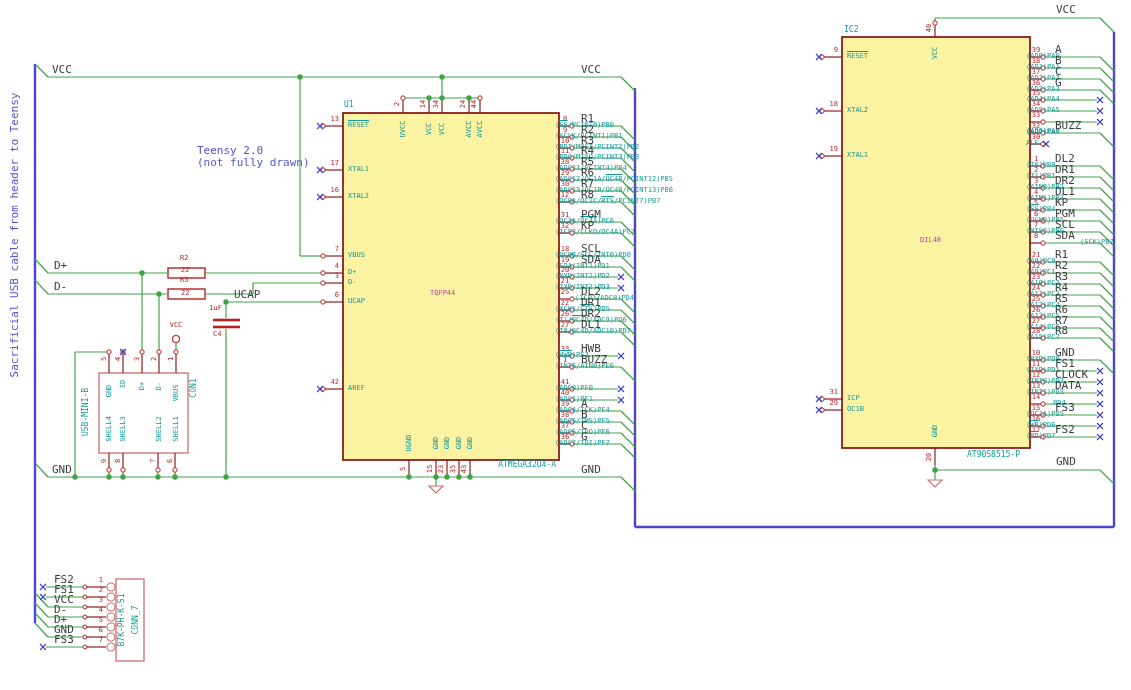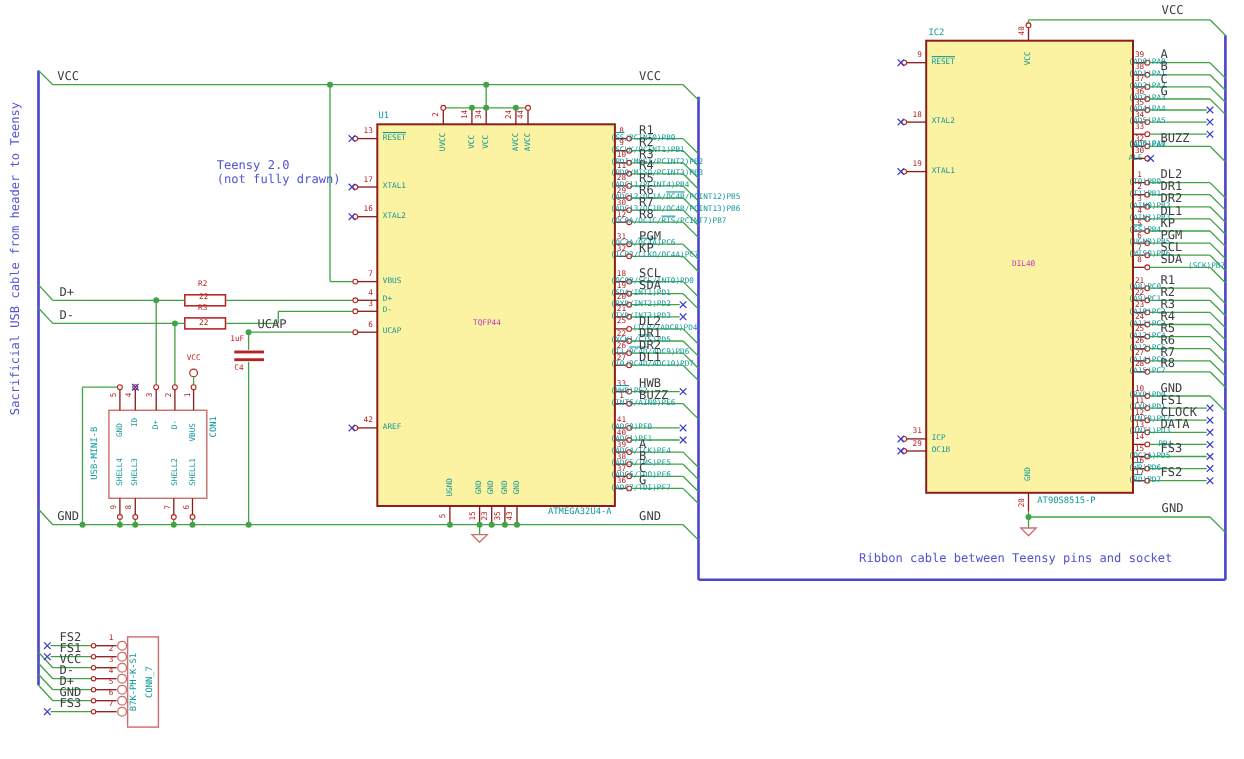--- a/index.html
+++ b/index.html
@@ -556,21 +556,21 @@
     <div class="t pn av" style="left: 409px; top: 443px;">UGND</div>
     <div class="t no av" style="left: 430px; top: 469px;">15</div>
     <div class="t pn av" style="left: 436px; top: 443px;">GND</div>
     <div class="t no av" style="left: 441px; top: 469px;">23</div>
     <div class="t pn av" style="left: 447px; top: 443px;">GND</div>
     <div class="t no av" style="left: 453px; top: 469px;">35</div>
     <div class="t pn av" style="left: 459px; top: 443px;">GND</div>
     <div class="t no av" style="left: 464px; top: 469px;">43</div>
     <div class="t pn av" style="left: 470px; top: 443px;">GND</div>
     <div class="t ref" style="left: 844px; top: 26px;">IC2</div>
-    <div class="t ref ae" style="left: 996px; top: 451px;">AT90S8515-P</div>
+    <div class="t ref ae" style="left: 1020px; top: 451px;">AT90S8515-P</div>
     <div class="t mag" style="left: 920px; top: 237px;">DIL40</div>
     <div class="t no ae" style="left: 838px; top: 47px;">9</div>
     <div class="t pn" style="left: 847px; top: 53px;"><span class="ov">RESET</span></div>
     <div class="t no ae" style="left: 838px; top: 101px;">18</div>
     <div class="t pn" style="left: 847px; top: 107px;">XTAL2</div>
     <div class="t no ae" style="left: 838px; top: 146px;">19</div>
     <div class="t pn" style="left: 847px; top: 152px;">XTAL1</div>
     <div class="t no ae" style="left: 838px; top: 389px;">31</div>
     <div class="t pn" style="left: 847px; top: 395px;">ICP</div>
     <div class="t no ae" style="left: 838px; top: 400px;">29</div>
@@ -674,21 +674,20 @@
     <div class="t pn av" style="left: 935px; top: 431px;">GND</div>
     <div class="t lbl" style="left: 52px; top: 64px;">VCC</div>
     <div class="t lbl" style="left: 581px; top: 64px;">VCC</div>
     <div class="t lbl" style="left: 54px; top: 260px;">D+</div>
     <div class="t lbl" style="left: 54px; top: 281px;">D-</div>
     <div class="t lbl" style="left: 52px; top: 464px;">GND</div>
     <div class="t lbl" style="left: 581px; top: 464px;">GND</div>
     <div class="t note av" style="left: 14px; top: 235px;">Sacrificial USB cable from header to Teensy</div>
     <div class="t note" style="left: 197px; top: 145px;">Teensy 2.0</div>
     <div class="t note" style="left: 197px; top: 157px;">(not fully drawn)</div>
-    <div class="t note" style="left: 781px; top: 502px;">Ribbon cable between Teensy pins and socket</div>
     <div class="t lbl" style="left: 1056px; top: 4px;">VCC</div>
     <div class="t lbl" style="left: 1056px; top: 456px;">GND</div>
     <div class="t red" style="left: 180px; top: 255px;">R2</div>
     <div class="t red" style="left: 181px; top: 267px;">22</div>
     <div class="t red" style="left: 180px; top: 277px;">R3</div>
     <div class="t red" style="left: 181px; top: 290px;">22</div>
     <div class="t lbl" style="left: 234px; top: 289px;">UCAP</div>
     <div class="t red ae" style="left: 222px; top: 305px;">1uF</div>
     <div class="t red" style="left: 213px; top: 331px;">C4</div>
     <div class="t red ac" style="left: 176px; top: 322px;">VCC</div>

